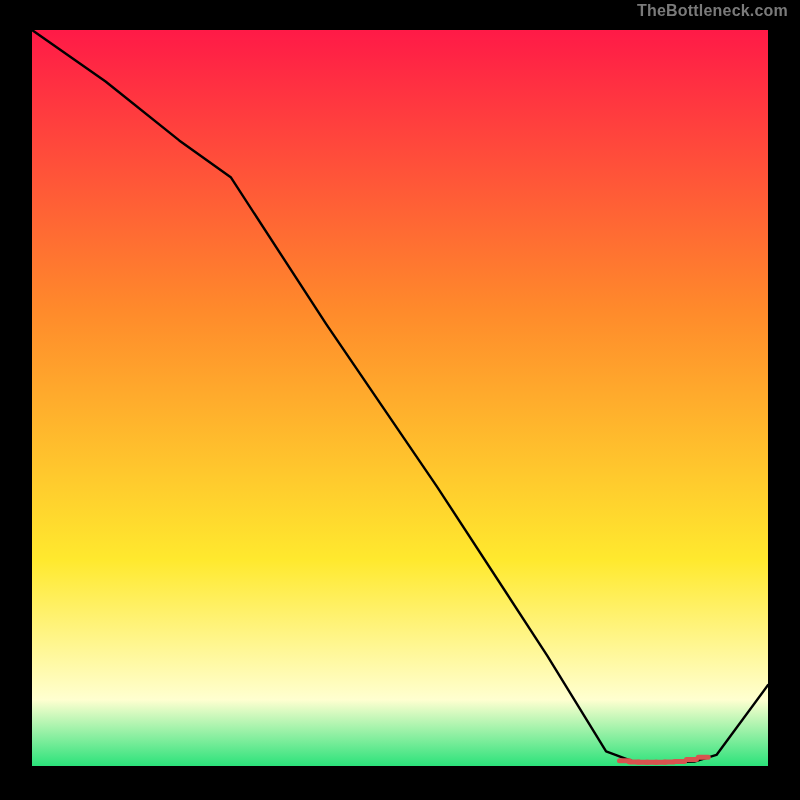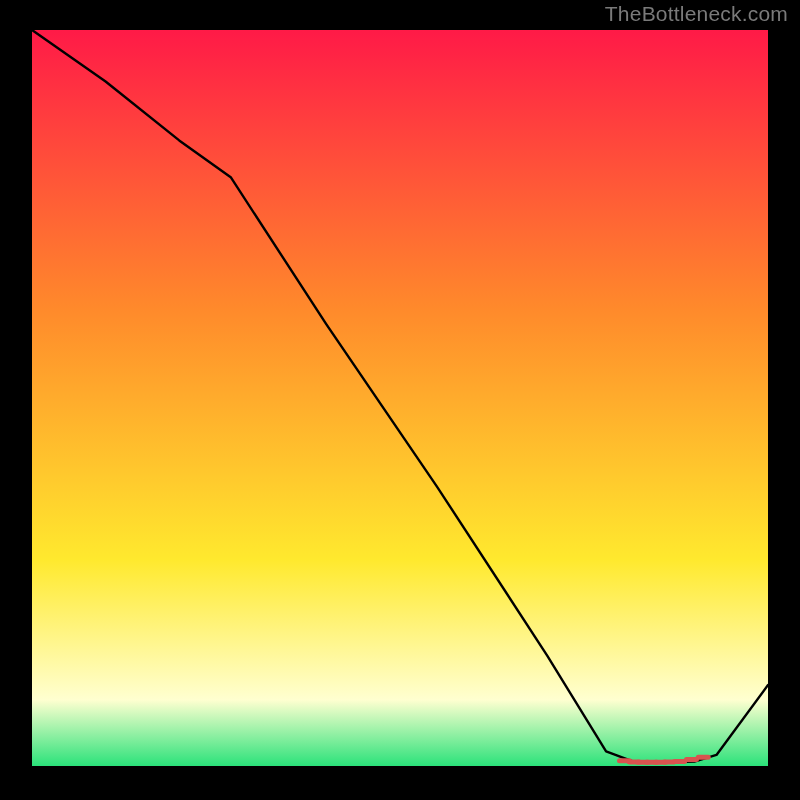--- a/index.html
+++ b/index.html
@@ -15,22 +15,22 @@
     position: relative;
     width: 800px;
     height: 800px;
     background: #000;
   }
   .attribution {
     position: absolute;
     top: 2px;
     right: 12px;
     color: #7a7a7a;
-    font-size: 21px;
-    font-weight: 400;
+    font-size: 16px;
+    font-weight: 700;
     letter-spacing: 0.2px;
   }
   .plot-wrap {
     position: absolute;
     left: 32px;
     top: 30px;
     width: 736px;
     height: 736px;
     box-sizing: border-box;
     background: #000;

